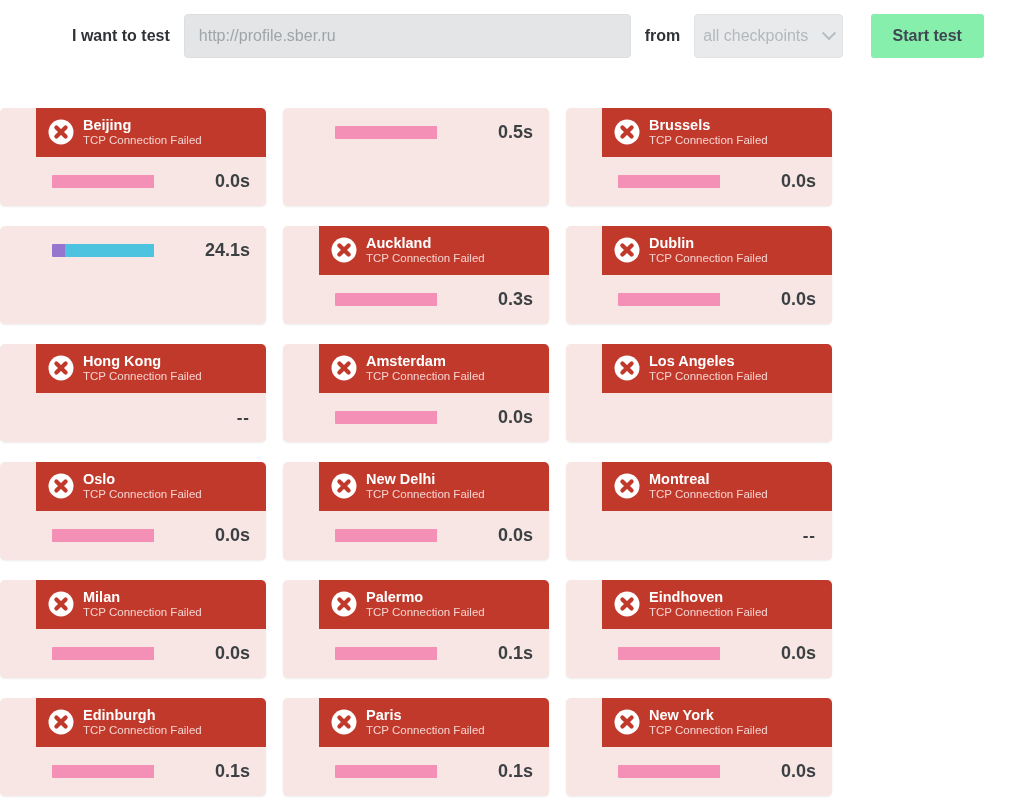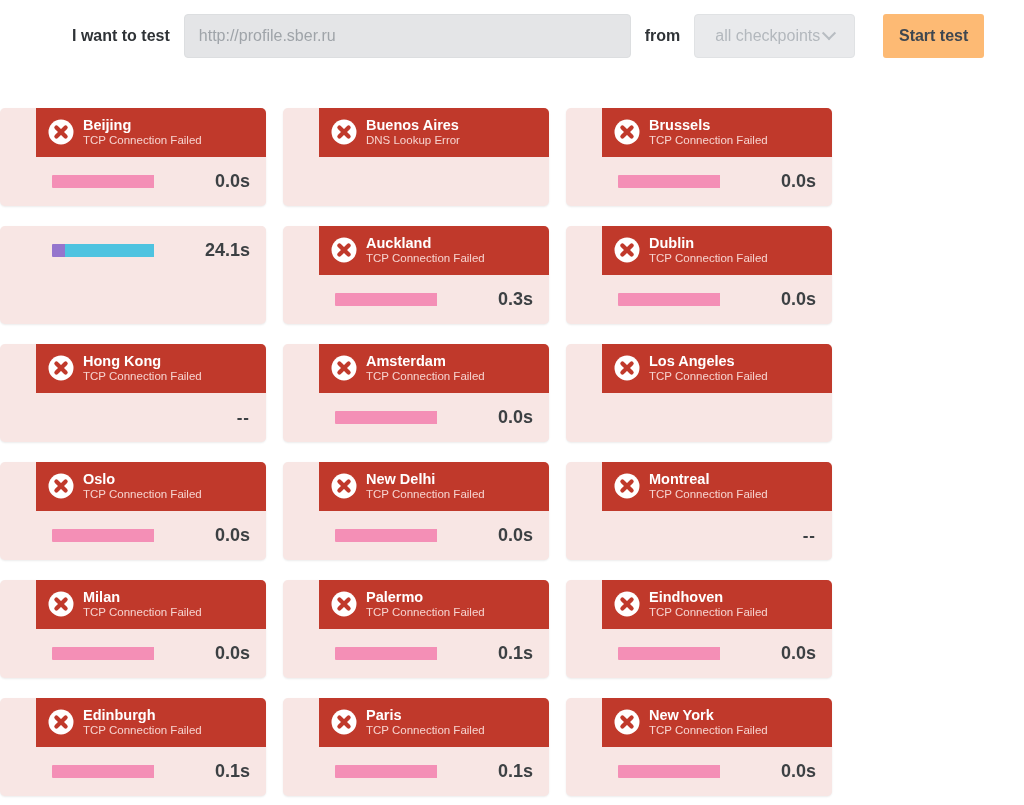--- a/index.html
+++ b/index.html
@@ -48,42 +48,42 @@
 
   .checkpoint-select {
     position: relative;
     width: 163px;
     height: 44px;
     background: #e9eaec;
     border: 1px solid #e0e2e4;
     border-radius: 4px;
     display: flex;
     align-items: center;
-    padding: 0 20px;
+    padding: 0 8px;
   }
   .checkpoint-select .sel-text {
     font-size: 16px;
     color: #b3b8bd;
     flex: 1;
     white-space: nowrap;
     overflow: hidden;
   }
   .chev {
     width: 10px; height: 10px;
     border-right: 2px solid #b8bdc2;
     border-bottom: 2px solid #b8bdc2;
     transform: rotate(45deg) translate(-2px,-2px);
     flex: 0 0 auto;
     margin-left: 4px;
   }
 
   .start-btn {
     width: 125px;
     height: 44px;
-    background: #fdba74;
+    background: #86efac;
     border: none;
     border-radius: 3px;
     color: #3f4750;
     font-size: 16px;
     font-weight: bold;
     font-family: "Liberation Sans", sans-serif;
     cursor: pointer;
     margin-left: 14px;
   }
 
@@ -197,32 +197,27 @@
         <div class="card-body">
           <div class="bar-track">
             <div style="display: flex; height: 100%; width: 72%;">
               <div class="bar-seg" style="background: rgb(244, 143, 182); width: 100%;"></div>
             </div>
           </div>
           <div class="time">0.0s</div>
         </div>
       </div>
       <div class="card">
-        <div class="card-head">
-          <span class="err-icon"><svg viewBox="0 0 26 26" width="26" height="26" aria-hidden="true">
-              <circle cx="13" cy="13" r="12.5" fill="#ffffff"></circle>
-              <g stroke="#c0392b" stroke-width="4.2" stroke-linecap="round">
-                <line x1="8.4" y1="8.4" x2="17.6" y2="17.6"></line>
-                <line x1="17.6" y1="8.4" x2="8.4" y2="17.6"></line>
-              </g>
-            </svg></span>
-          <div class="card-head-text">
-            <div class="city">Buenos Aires</div>
-            <div class="status">DNS Lookup Error</div>
-          </div>
+        <div class="card-body">
+          <div class="bar-track">
+            <div style="display: flex; height: 100%; width: 72%;">
+              <div class="bar-seg" style="background: rgb(244, 143, 182); width: 100%;"></div>
+            </div>
+          </div>
+          <div class="time">0.5s</div>
         </div>
       </div>
       <div class="card">
         <div class="card-head">
           <span class="err-icon"><svg viewBox="0 0 26 26" width="26" height="26" aria-hidden="true">
               <circle cx="13" cy="13" r="12.5" fill="#ffffff"></circle>
               <g stroke="#c0392b" stroke-width="4.2" stroke-linecap="round">
                 <line x1="8.4" y1="8.4" x2="17.6" y2="17.6"></line>
                 <line x1="17.6" y1="8.4" x2="8.4" y2="17.6"></line>
               </g>

